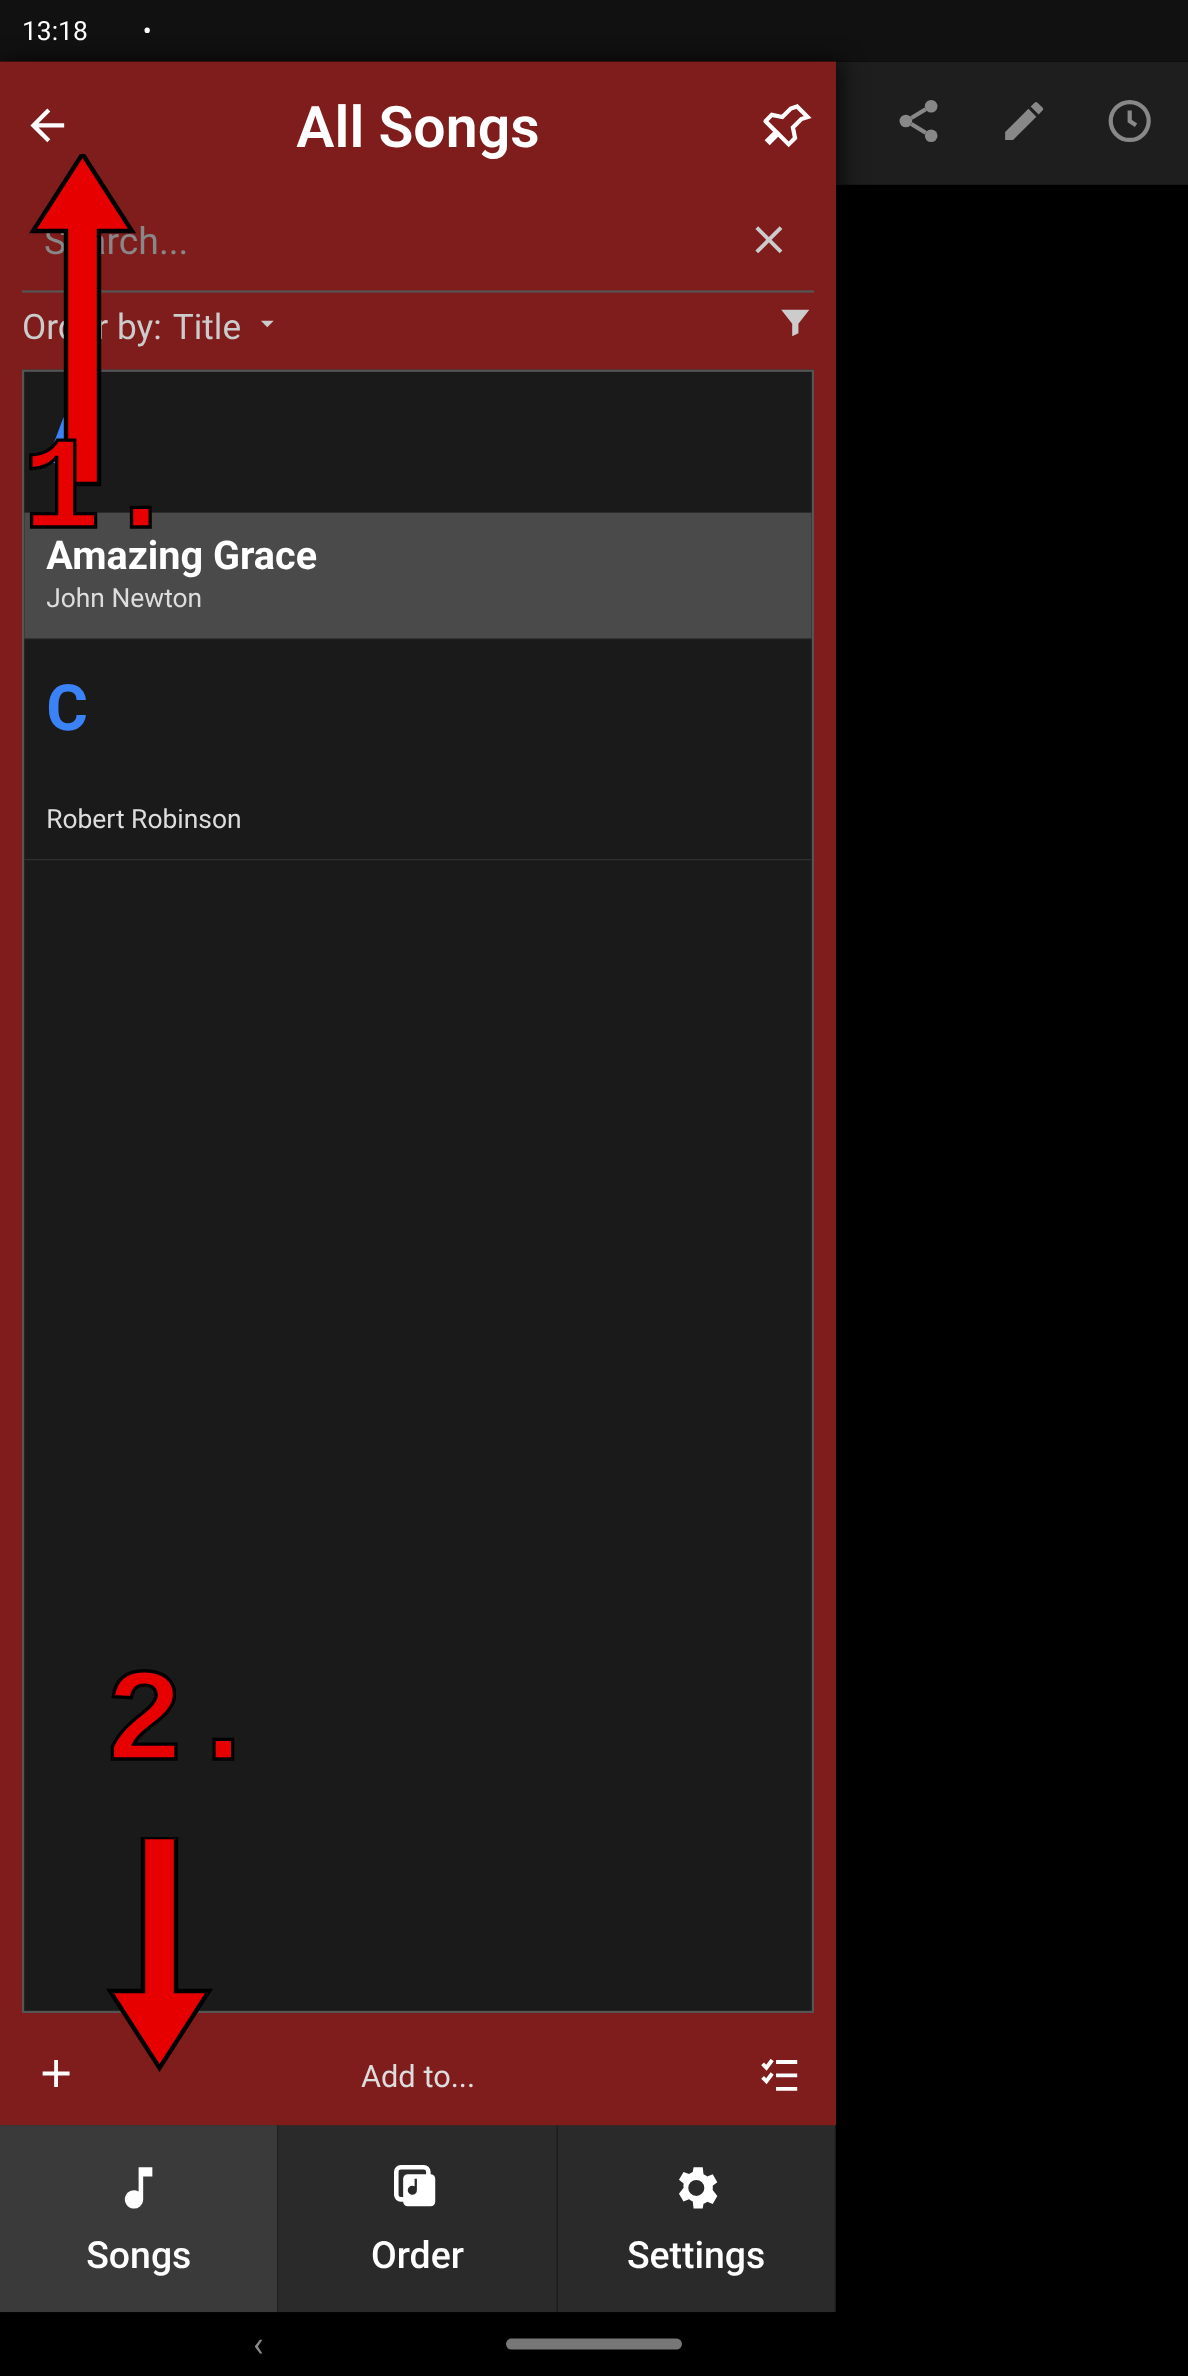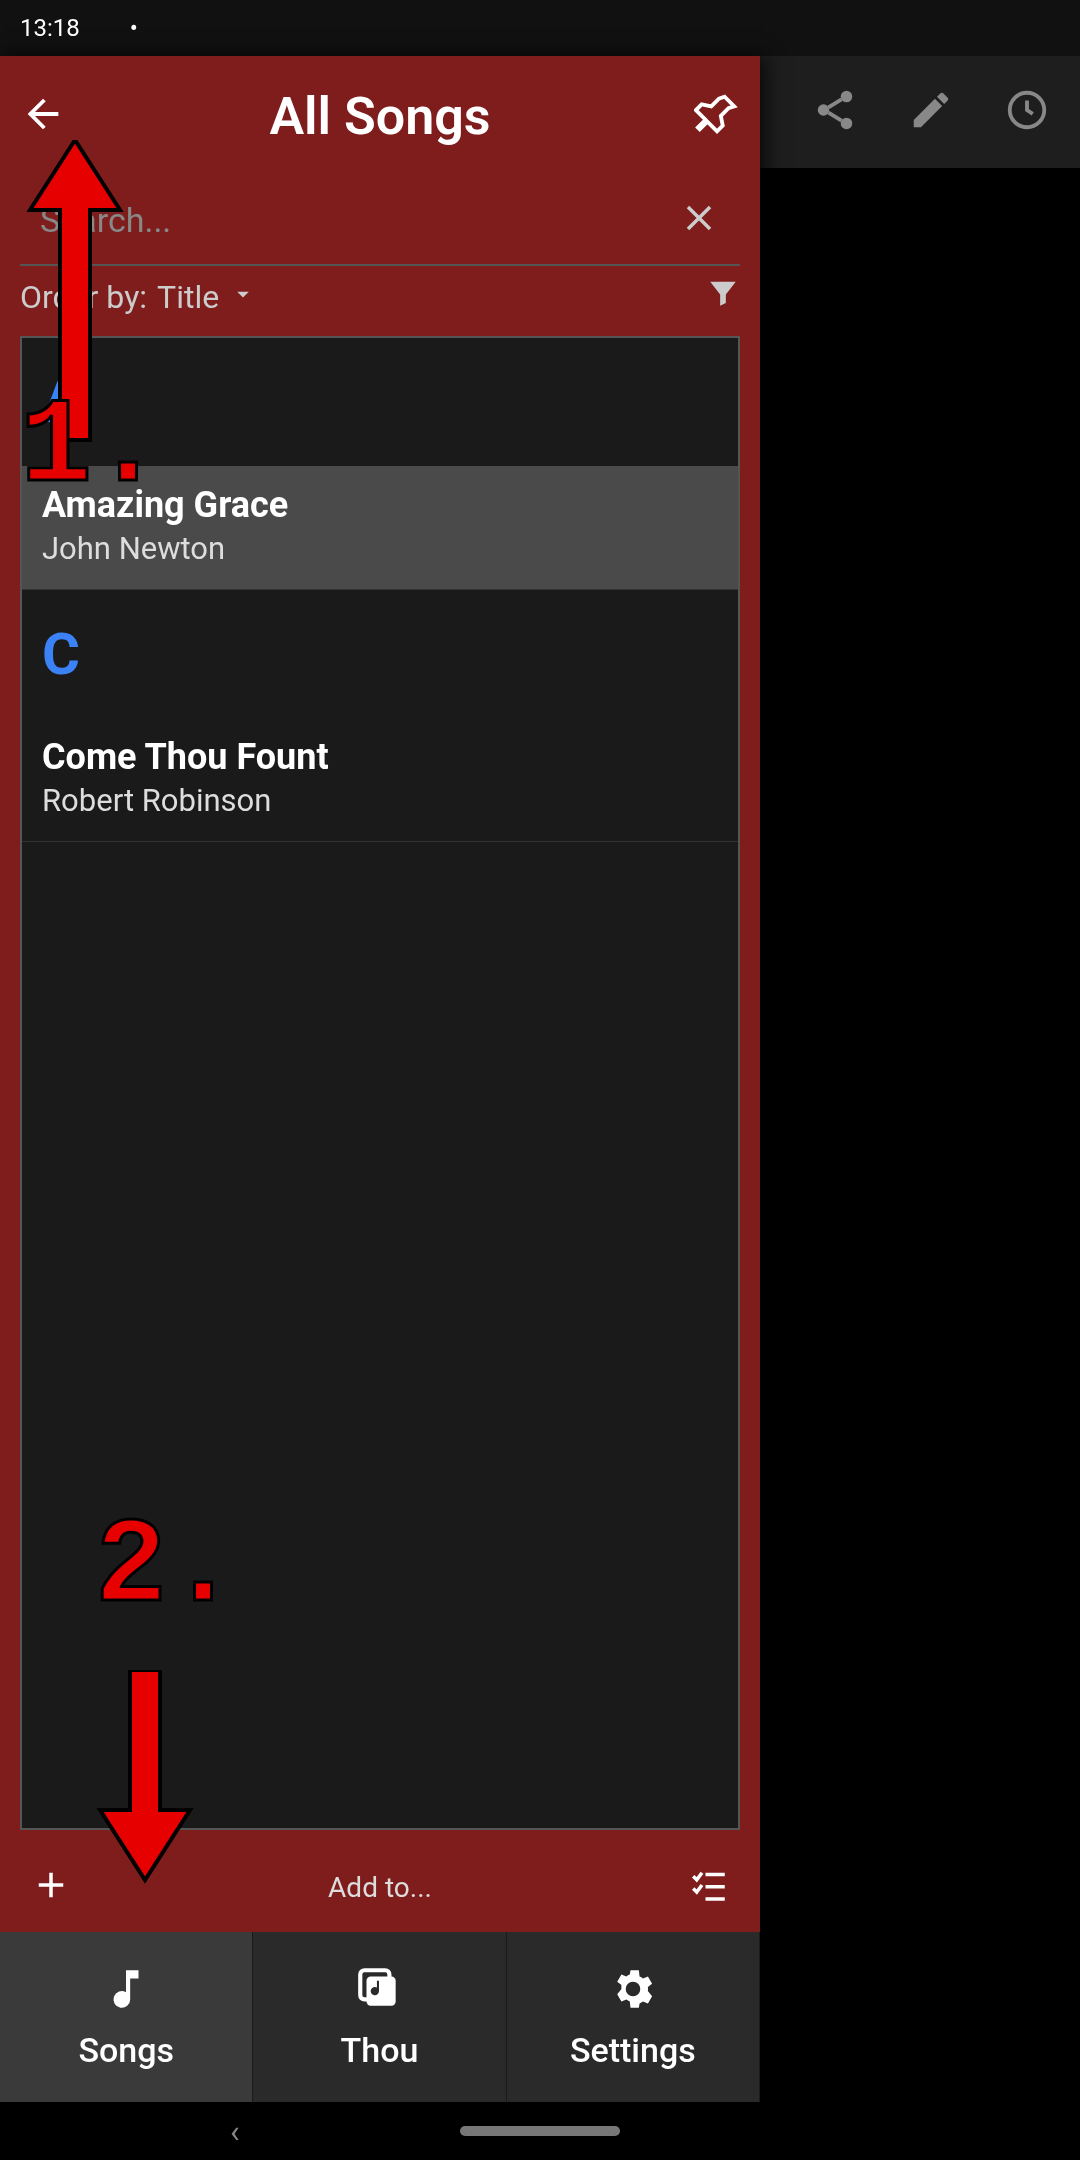--- a/index.html
+++ b/index.html
@@ -36,21 +36,21 @@
   .order-row { display: flex; align-items: center; justify-content: space-between; padding: 10px 20px; font-size: 32px; color: #ccc; }
   .order-row .left { display: flex; align-items: center; gap: 10px; }
   .order-row .left svg { width: 28px; height: 28px; fill: #ccc; }
   .order-row .filter svg { width: 34px; height: 34px; fill: #ccc; }
 
   .song-list-wrap { flex: 1; margin: 8px 20px 12px 20px; border: 2px solid #555; overflow-y: auto; background: #1a1a1a; }
   .section-letter { font-size: 58px; font-weight: bold; color: #3b82f6; padding: 30px 20px; }
   .song-item { padding: 18px 20px 22px 20px; border-bottom: 1px solid #333; }
   .song-item.selected { background: #4a4a4a; }
   .song-title { font-size: 36px; font-weight: bold; color: #fff; }
-  .song-author { font-size: 31px; color: #ddd; margin-top: 4px; }
+  .song-author { font-size: 24px; color: #ddd; margin-top: 4px; }
 
   .drawer-action-row { height: 90px; display: flex; align-items: center; justify-content: space-between; padding: 0 30px; }
   .drawer-action-row svg { width: 42px; height: 42px; fill: #fff; }
   .drawer-action-row .addto { flex:1; text-align:center; font-size: 28px; color:#ddd; }
 
   .bottom-tabs { height: 170px; display: flex; background:#2a2a2a; }
   .tab { flex: 1; display:flex; flex-direction:column; align-items:center; justify-content:center; gap:8px; font-size:34px; font-weight:500; color:#fff; border-right:1px solid #1a1a1a; }
   .tab.active { background:#3a3a3a; }
   .tab svg { width:50px; height:50px; fill:#fff; }
 
@@ -182,21 +182,20 @@
       <div class="song-list-wrap">
 
         <div class="section-letter">A</div>
         <div class="song-item selected">
           <div class="song-title">Amazing Grace</div>
           <div class="song-author">John Newton</div>
         </div>
 
         <div class="section-letter">C</div>
         <div class="song-item">
-          <div class="song-title">Come Thou Fount</div>
           <div class="song-author">Robert Robinson</div>
         </div>
       </div>
 
       <div class="drawer-action-row">
         <span>
           <svg viewBox="0 0 24 24">
               <path d="M19 13h-6v6h-2v-6H5v-2h6V5h2v6h6z"></path>
             </svg>
         </span>
@@ -218,21 +217,21 @@
           <span>Songs</span>
         </div>
         <div class="tab">
           <span>
             <svg viewBox="0 0 24 24">
                 <rect x="6" y="6" width="14" height="14" rx="2"></rect>
                 <rect x="3" y="3" width="14" height="14" rx="2" fill="none" stroke="#fff" stroke-width="2"></rect>
                 <path d="M12 8v5a2 2 0 1 1-1-1.7V8z" fill="#2a2a2a"></path>
               </svg>
           </span>
-          <span>Thou</span>
+          <span>Order</span>
         </div>
         <div class="tab">
           <span>
             <svg viewBox="0 0 24 24">
                 <path d="M19.14 12.94a7.07 7.07 0 0 0 0-1.88l2.03-1.58-2-3.46-2.39.96a7.03 7.03 0 0 0-1.63-.94L14.8 3h-4l-.35 2.04c-.58.23-1.13.55-1.63.94l-2.39-.96-2 3.46 2.03 1.58a7.07 7.07 0 0 0 0 1.88L4.43 14.5l2 3.46 2.39-.96c.5.39 1.05.71 1.63.94L10.8 21h4l.35-2.04c.58-.23 1.13-.55 1.63-.94l2.39.96 2-3.46zM12 15.5A3.5 3.5 0 1 1 15.5 12 3.5 3.5 0 0 1 12 15.5z"></path>
               </svg>
           </span>
           <span>Settings</span>
         </div>
       </div>

